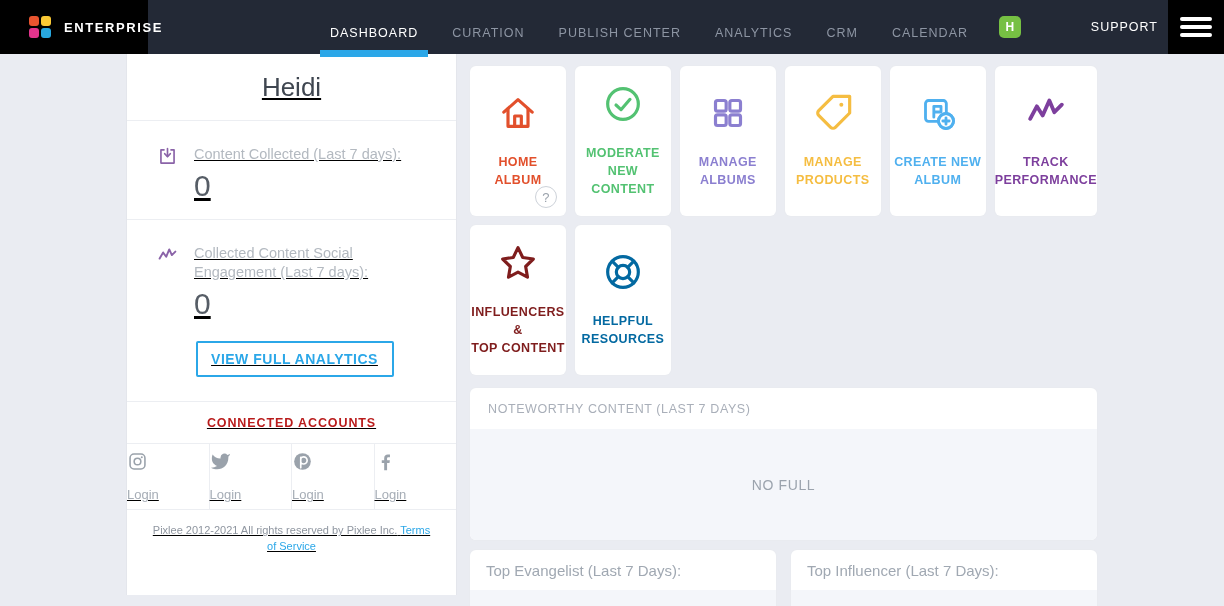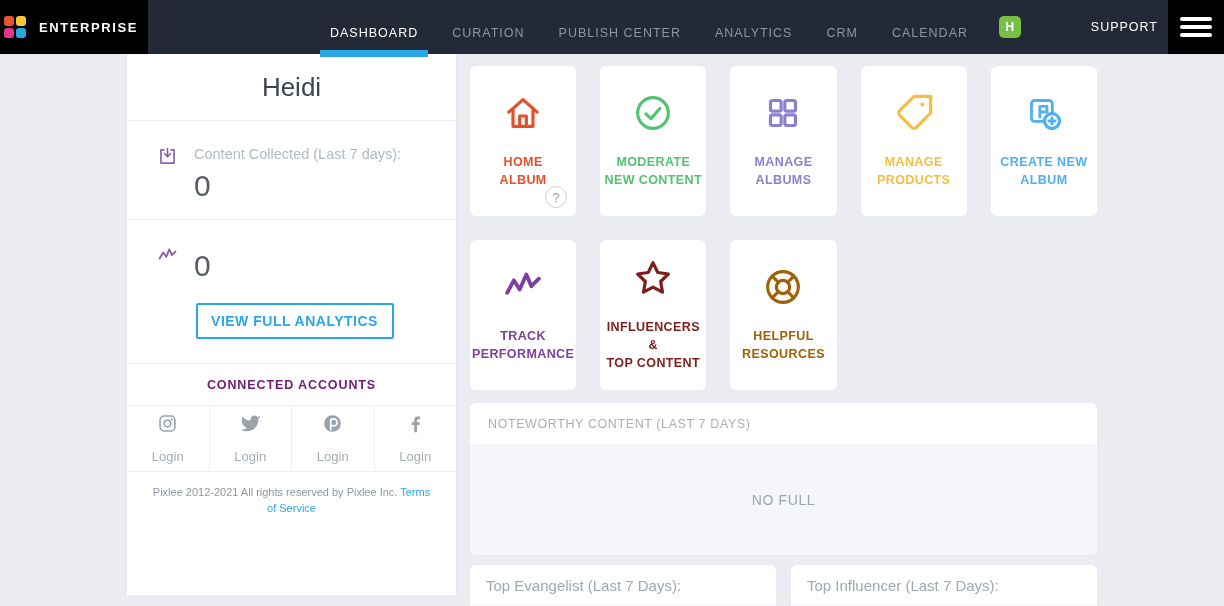--- a/index.html
+++ b/index.html
@@ -12,54 +12,54 @@
   }
   *{margin:0;padding:0;box-sizing:border-box;}
   html,body{width:1224px;height:606px;}
   body{
     position:relative;overflow:hidden;background:#eaecf2;
     font-family:"Liberation Sans",sans-serif;
     -webkit-font-smoothing:antialiased;
   }
   
   .topnav{position:absolute;left:0;top:0;width:1224px;height:54px;background:var(--nav-bg);z-index:20;}
-  .brand{position:absolute;left:0;top:0;width:148px;height:54px;background:#000;display:flex;align-items:center;gap:13px;padding-left:4px;cursor:pointer;}
+  .brand{position:absolute;left:0;top:0;width:148px;height:54px;background:#000;display:flex;align-items:center;gap:13px;padding-left:29px;cursor:pointer;}
   .logo{width:22px;height:22px;display:grid;grid-template-columns:10px 10px;grid-template-rows:10px 10px;gap:2px;}
   .logo span{border-radius:3px;display:block;}
   .brand-name{color:#fff;font-size:13px;font-weight:bold;letter-spacing:1.6px;}
   .nav-items{position:absolute;left:330px;top:0;height:54px;display:flex;align-items:center;gap:34px;}
   .nav-item{color:#8d95a3;font-size:12.5px;letter-spacing:1px;cursor:pointer;white-space:nowrap;margin-top:12px;}
   .nav-item.active{color:#fff;}
   .tab-underline{position:absolute;left:320px;top:50px;width:108px;height:7px;background:var(--accent);}
   .nav-right{position:absolute;right:66px;top:0;height:54px;display:flex;align-items:center;gap:26px;}
   .avatar{width:22px;height:22px;background:var(--green);border-radius:5px;color:#fff;font-size:12px;font-weight:bold;display:flex;align-items:center;justify-content:center;cursor:pointer;}
   .support{color:#fff;font-size:12.5px;letter-spacing:1px;cursor:pointer;margin-left:44px;}
   .menu-block{position:absolute;right:0;top:0;width:56px;height:54px;background:#000;display:flex;flex-direction:column;align-items:center;justify-content:center;gap:4.5px;cursor:pointer;}
   .menu-block i{width:32px;height:3.5px;background:#fff;border-radius:2px;display:block;}
   
-  .sidebar{position:absolute;left:126px;top:54px;width:331px;bottom:11px;background:#fff;border-left:1px solid #e4e6ec;border-right:1px solid #e4e6ec;}
+  .sidebar{position:absolute;left:126px;top:54px;width:331px;bottom:11px;background:#fff;border-left:1px solid #e4e6ec;border-right:1px solid #e4e6ec;text-decoration:underline;}
   .sb-title{height:67px;display:flex;align-items:center;justify-content:center;font-size:26px;color:#3f4650;border-bottom:1px solid var(--divider);}
   .sb-stat{border-bottom:1px solid var(--divider);padding:24px 24px 16px 30px;}
   .sb-stat-row{display:flex;gap:15px;}
   .sb-stat-icon{width:22px;flex:none;color:var(--purple);margin-top:1px;}
   .sb-stat-icon svg{width:21px;height:21px;}
   .stat-label{color:#b3b9c0;font-size:14.5px;line-height:1.32;}
   .stat-value{color:#565d66;font-size:30px;margin-top:5px;}
   .analytics-btn{display:block;margin:20px auto 8px;width:198px;height:36px;background:#fff;border:2px solid var(--accent);border-radius:2px;color:var(--accent);font-family:"Liberation Sans",sans-serif;font-size:14px;font-weight:bold;letter-spacing:.5px;cursor:pointer;}
-  .sb-connected-hd{height:42px;display:flex;align-items:center;justify-content:center;font-size:12.5px;font-weight:bold;letter-spacing:.9px;color:#701a75;border-bottom:1px solid var(--divider);}
+  .sb-connected-hd{height:42px;display:flex;align-items:center;justify-content:center;font-size:12.5px;font-weight:bold;letter-spacing:.9px;color:#b91c1c;border-bottom:1px solid var(--divider);}
   .sb-social{display:flex;height:66px;border-bottom:1px solid var(--divider);}
-  .sb-social .cell{flex:1;display:flex;flex-direction:column;align-items:center;justify-content:center;gap:11px;border-right:1px solid var(--divider);color:#9aa2ab;cursor:pointer;}
+  .sb-social .cell{flex:1;display:flex;flex-direction:column;justify-content:center;gap:11px;border-right:1px solid var(--divider);color:#9aa2ab;cursor:pointer;}
   .sb-social .cell:last-child{border-right:none;}
   .sb-social .cell svg{width:21px;height:21px;}
   .cell-label{font-size:13px;color:#a6adb6;}
   .sb-footer{padding:13px 20px;font-size:11px;color:#8f96a0;text-align:center;line-height:1.4;}
   .sb-footer a{color:var(--accent);text-decoration:none;cursor:pointer;}
   
   .main{position:absolute;left:470px;top:66px;width:627px;}
-  .cards{display:grid;grid-template-columns:repeat(5,1fr);grid-auto-rows:150px;gap:24px;}
+  .cards{display:grid;grid-template-columns:repeat(6,1fr);grid-auto-rows:150px;gap:9px;}
   .card{background:#fff;border-radius:6px;box-shadow:0 0 0 1px #e9ebf0;position:relative;display:flex;flex-direction:column;align-items:center;justify-content:center;gap:16px;cursor:pointer;}
   .card svg{width:40px;height:40px;}
   .clabel{font-size:12.5px;font-weight:bold;letter-spacing:.4px;text-align:center;line-height:1.45;}
   .help-badge{position:absolute;right:9px;bottom:8px;width:22px;height:22px;border:1px solid #cdd2d9;border-radius:50%;background:#fff;color:#9aa2ac;font-size:13px;display:flex;align-items:center;justify-content:center;cursor:pointer;}
   .noteworthy{margin-top:13px;background:#fff;border-radius:6px;overflow:hidden;box-shadow:0 0 0 1px #e9ebf0;}
   .noteworthy .hd{height:41px;display:flex;align-items:center;padding:0 18px;font-size:12.5px;letter-spacing:.6px;color:#a9afb9;}
   .noteworthy .bd{height:111px;background:var(--panel-body);display:flex;align-items:center;justify-content:center;color:#9ba3ad;font-size:14px;letter-spacing:.6px;}
   .bottom-panels{margin-top:10px;display:flex;gap:15px;}
   .panel{flex:1;background:#fff;border-radius:6px 6px 0 0;overflow:hidden;box-shadow:0 0 0 1px #e9ebf0;}
   .panel .hd{height:40px;display:flex;align-items:center;padding:0 16px;color:#a0a8b2;font-size:15px;}
@@ -118,20 +118,21 @@
   </div>
 
   <div class="sb-stat">
     <div class="sb-stat-row">
       <span class="sb-stat-icon">
         <svg viewBox="0 0 24 24" fill="none" stroke="currentColor" stroke-width="2.2" stroke-linecap="round" stroke-linejoin="round">
           <polyline points="3 15.5 7 8.5 10.5 13.5 14 5 17 11.5 21 7.5"></polyline>
         </svg>
       </span>
       <div style="max-width:232px">
+        <div class="stat-label">Collected Content Social Engagement (Last 7 days):</div>
         <div class="stat-value">0</div>
       </div>
     </div>
     <button class="analytics-btn">VIEW FULL ANALYTICS</button>
   </div>
 
   <div class="sb-connected-hd">CONNECTED ACCOUNTS</div>
 
   <div class="sb-social">
     <div class="cell">
@@ -271,21 +272,21 @@
         <svg viewBox="0 0 24 24" fill="none" stroke="currentColor" stroke-width="1.9" stroke-linejoin="round">
           <polygon points="12 2.8 14.85 8.7 21.2 9.6 16.6 14.1 17.7 20.5 12 17.5 6.3 20.5 7.4 14.1 2.8 9.6 9.15 8.7"></polygon>
         </svg>
       </span>
       <div class="clabel">
         <div>INFLUENCERS &amp;</div>
           <div>TOP CONTENT</div>
       </div>
     </div>
 
-    <div class="card" style="color: #a16207;">
+    <div class="card" style="color: #0369a1;">
       <span>
         <svg viewBox="0 0 24 24" fill="none" stroke="currentColor" stroke-width="1.9" stroke-linecap="round">
           <circle cx="12" cy="12" r="9.2"></circle>
             <circle cx="12" cy="12" r="4"></circle>
           <line x1="5.5" y1="5.5" x2="9.2" y2="9.2"></line>
             <line x1="14.8" y1="14.8" x2="18.5" y2="18.5"></line>
           <line x1="14.8" y1="9.2" x2="18.5" y2="5.5"></line>
             <line x1="5.5" y1="18.5" x2="9.2" y2="14.8"></line>
         </svg>
       </span>

